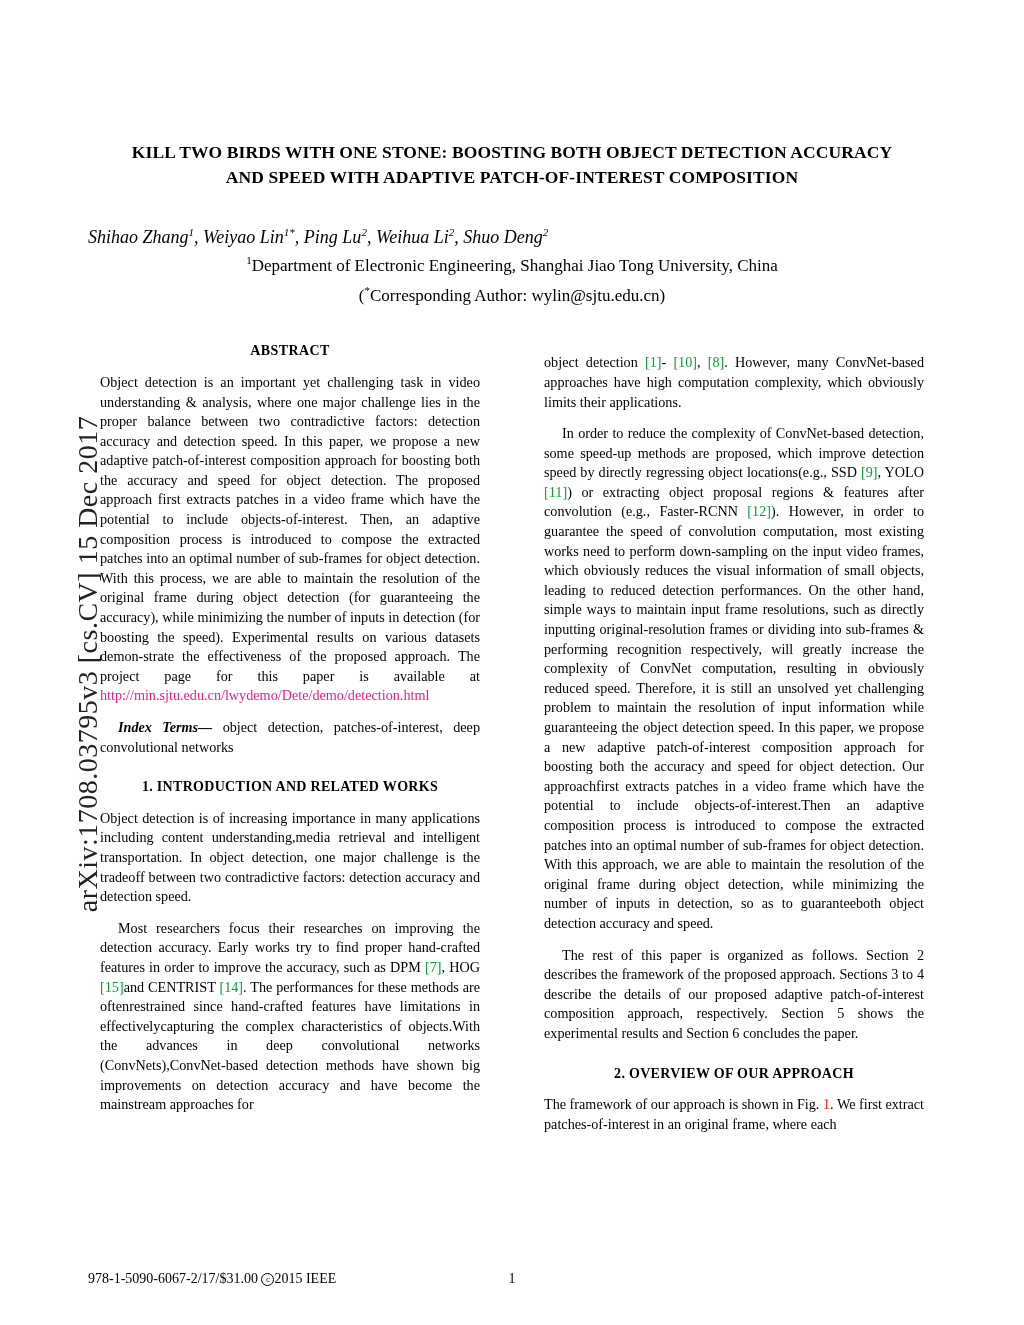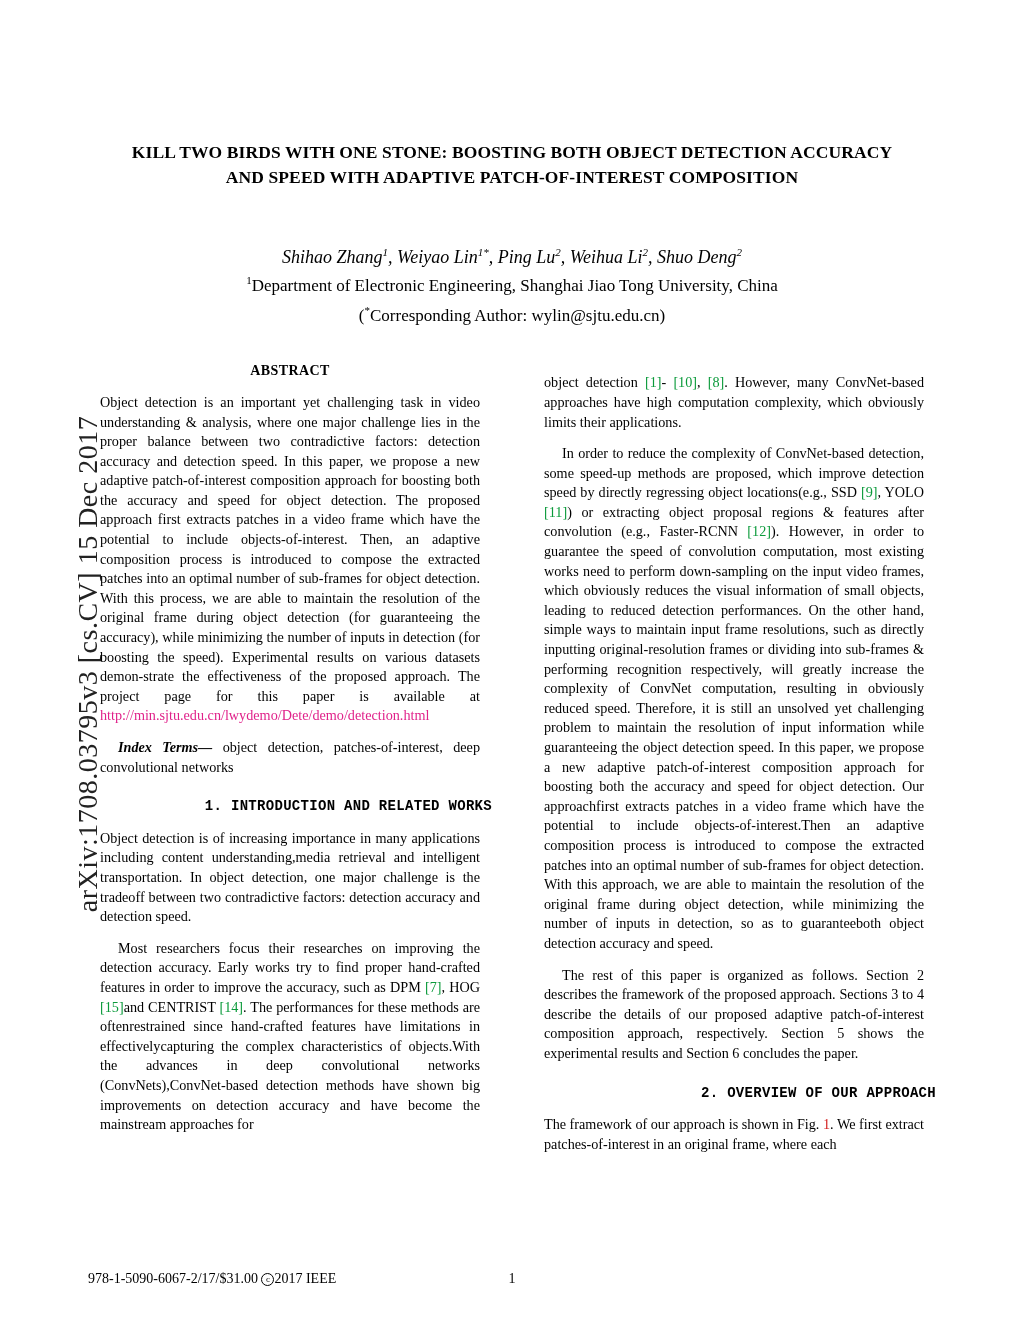--- a/index.html
+++ b/index.html
@@ -40,24 +40,23 @@
   .title {
     text-align: center;
     font-weight: bold;
     font-size: 17.5px;
     line-height: 25px;
     letter-spacing: 0.1px;
     margin: 0 auto;
     width: 790px;
   }
   .authors {
-    text-align: center;
     font-style: italic;
     font-size: 18px;
-    margin-top: 56px;
+    margin-top: 36px;
   }
   .authors sup { font-style: italic; font-size: 11px; }
   .affil {
     text-align: center;
     font-size: 17px;
     line-height: 25px;
   }
   .affil sup { font-size: 11px; }
   .columns {
     margin-top: 34px;
@@ -66,26 +65,25 @@
   }
   .col {
     width: 406px;
     font-size: 14.2px;
     line-height: 19.6px;
     text-align: justify;
     text-justify: inter-word;
     hyphens: auto;
   }
   .sec-head {
-    text-align: right;
+    text-align: center;
     font-weight: bold;
     font-size: 14px;
     letter-spacing: 0.3px;
     margin: 20px 0 10px 0;
-    font-family: Liberation Mono, monospace;
   }
   .abstract-head {
     text-align: center;
     font-weight: bold;
     font-size: 14px;
     letter-spacing: 0.4px;
     margin: 0 0 9px 0;
   }
   p.para {
     margin: 12px;
@@ -164,17 +162,17 @@
 
         <div class="sec-head">2.  OVERVIEW OF OUR APPROACH</div>
 
         <p class="para nofirst"><span>The framework of our approach is shown in Fig. </span><span class="cite-red">1</span><span>. We first extract patches-of-interest in an original frame, where each</span></p>
       </div>
 
     </div>
   </div>
 
   <div class="footer">
-    <div class="isbn"><span>978-1-5090-6067-2/17/$31.00 </span><span class="circ-c">c</span><span>2017 IEEE</span></div>
+    <div class="isbn"><span>978-1-5090-6067-2/17/$31.00 </span><span class="circ-c">c</span><span>2015 IEEE</span></div>
     <div class="pageno">1</div>
   </div>
 
 </div>
 
 </body></html>

